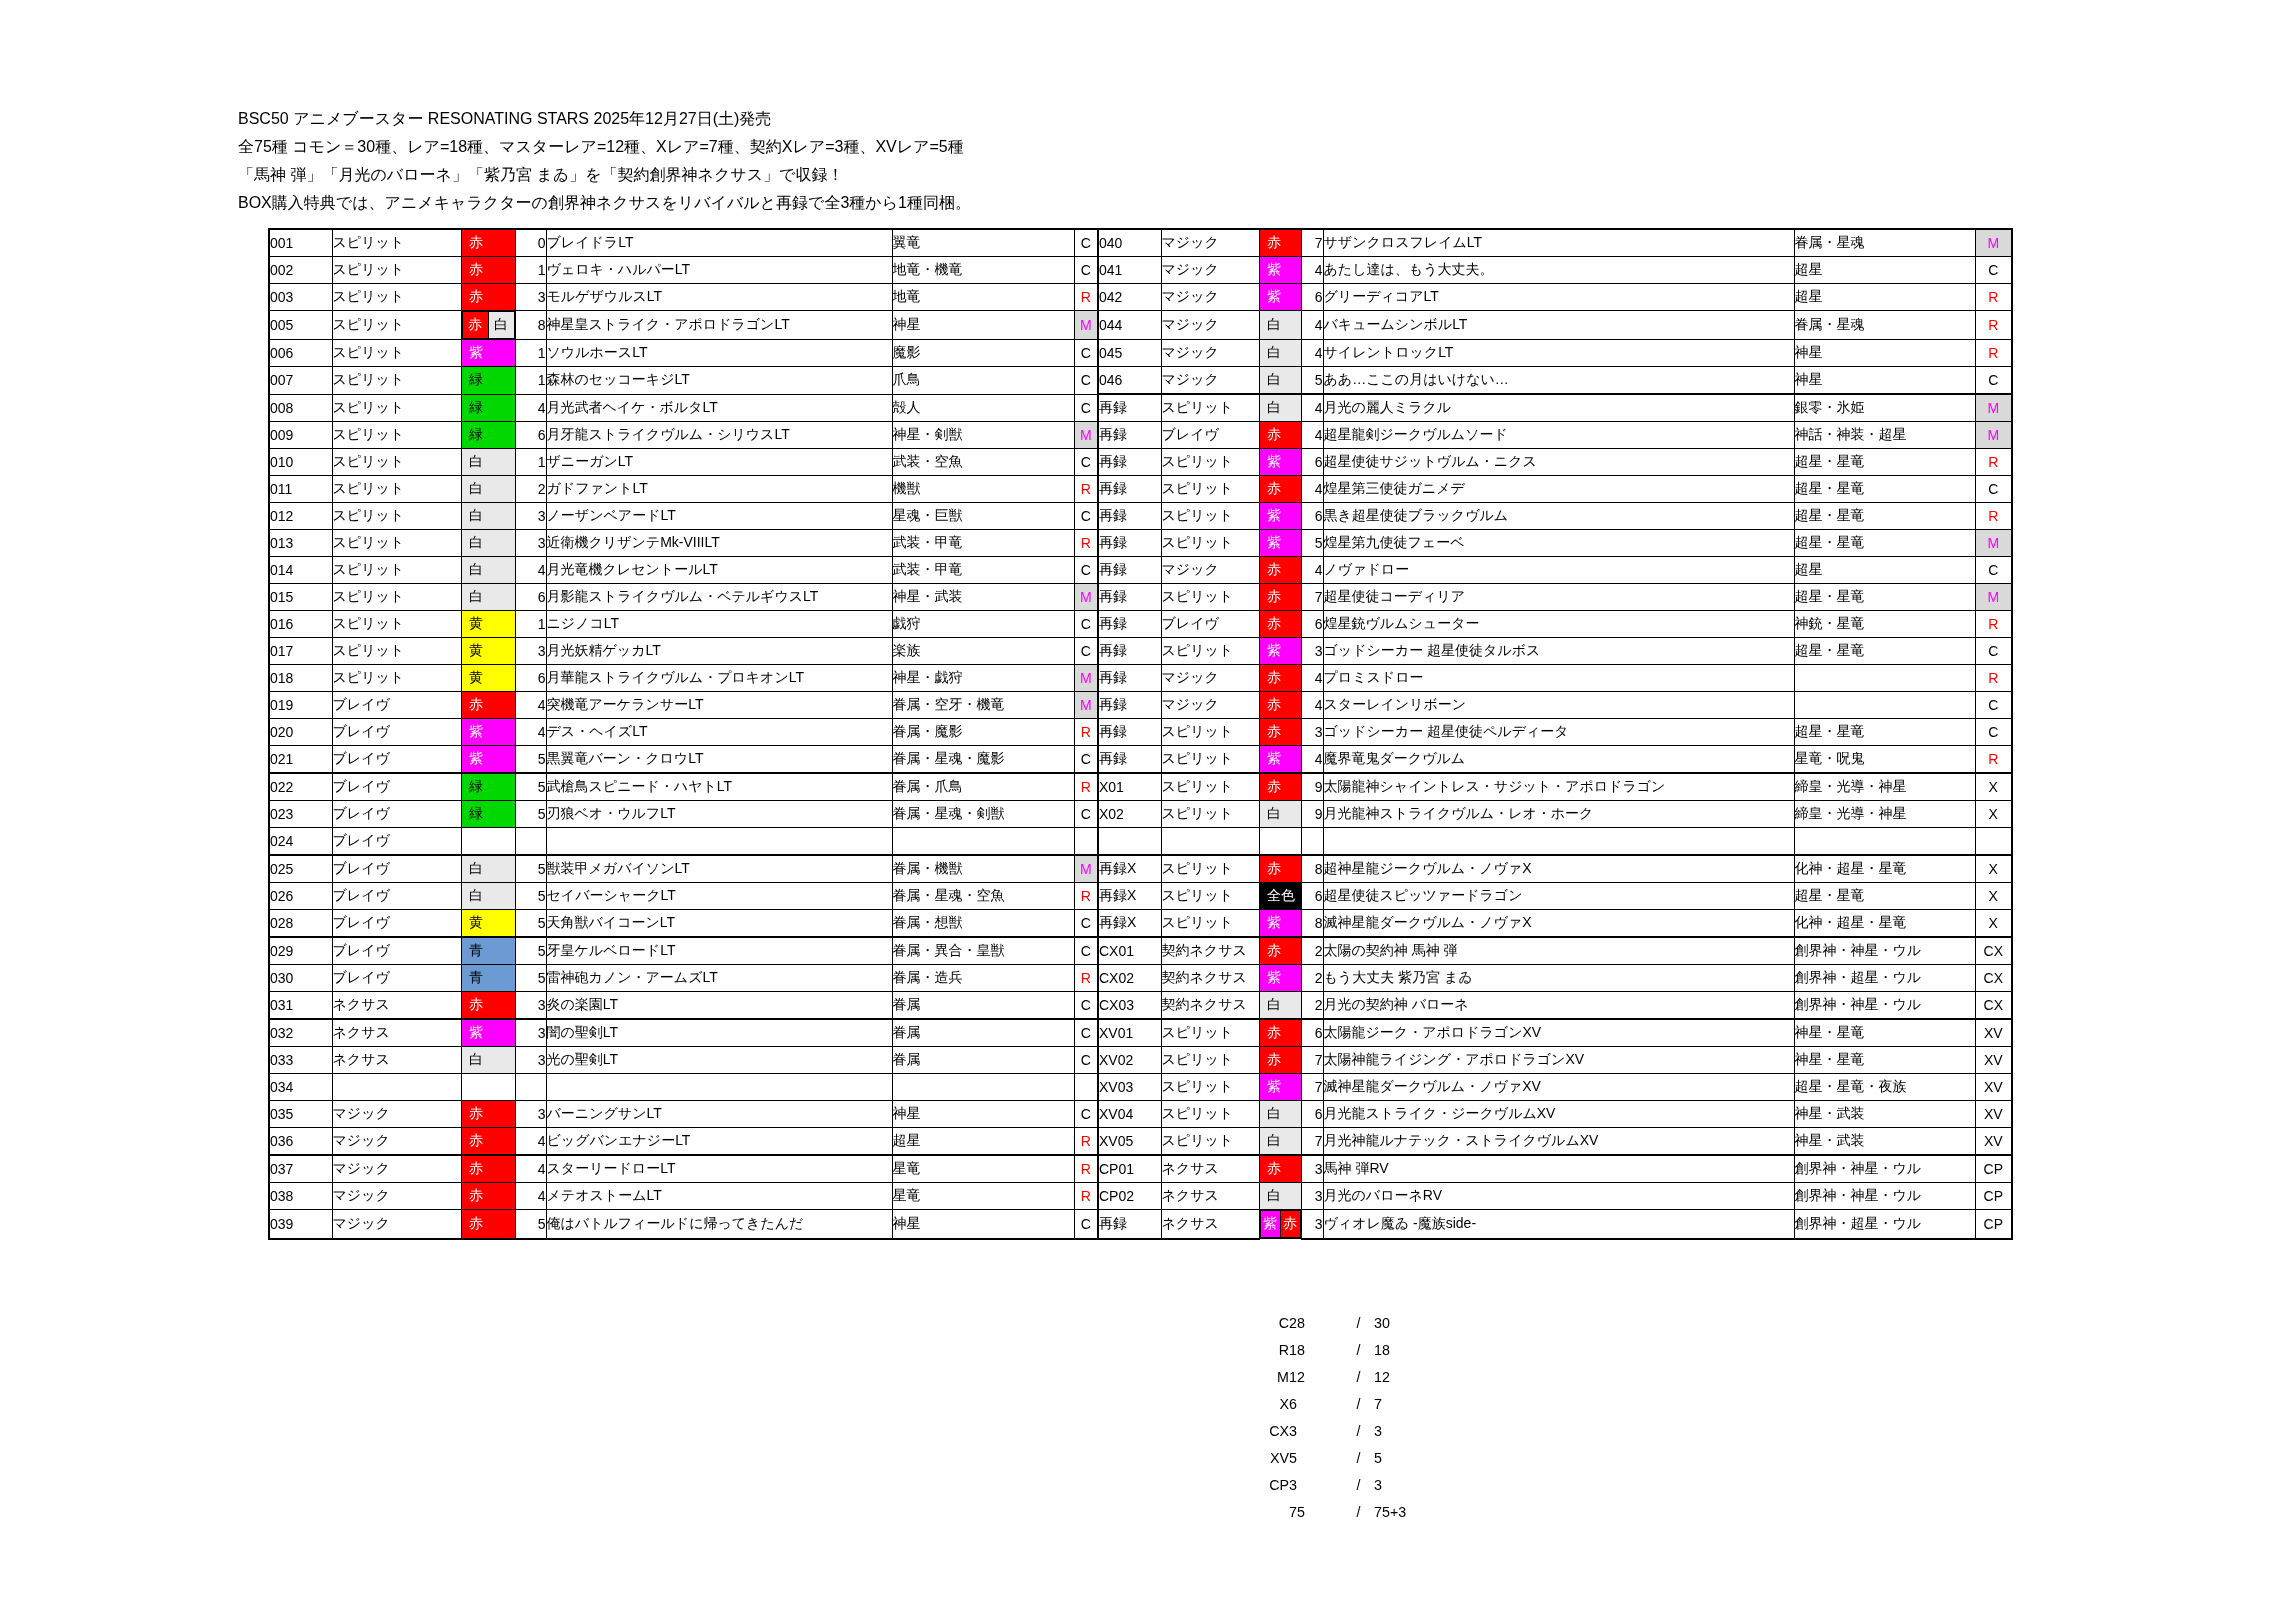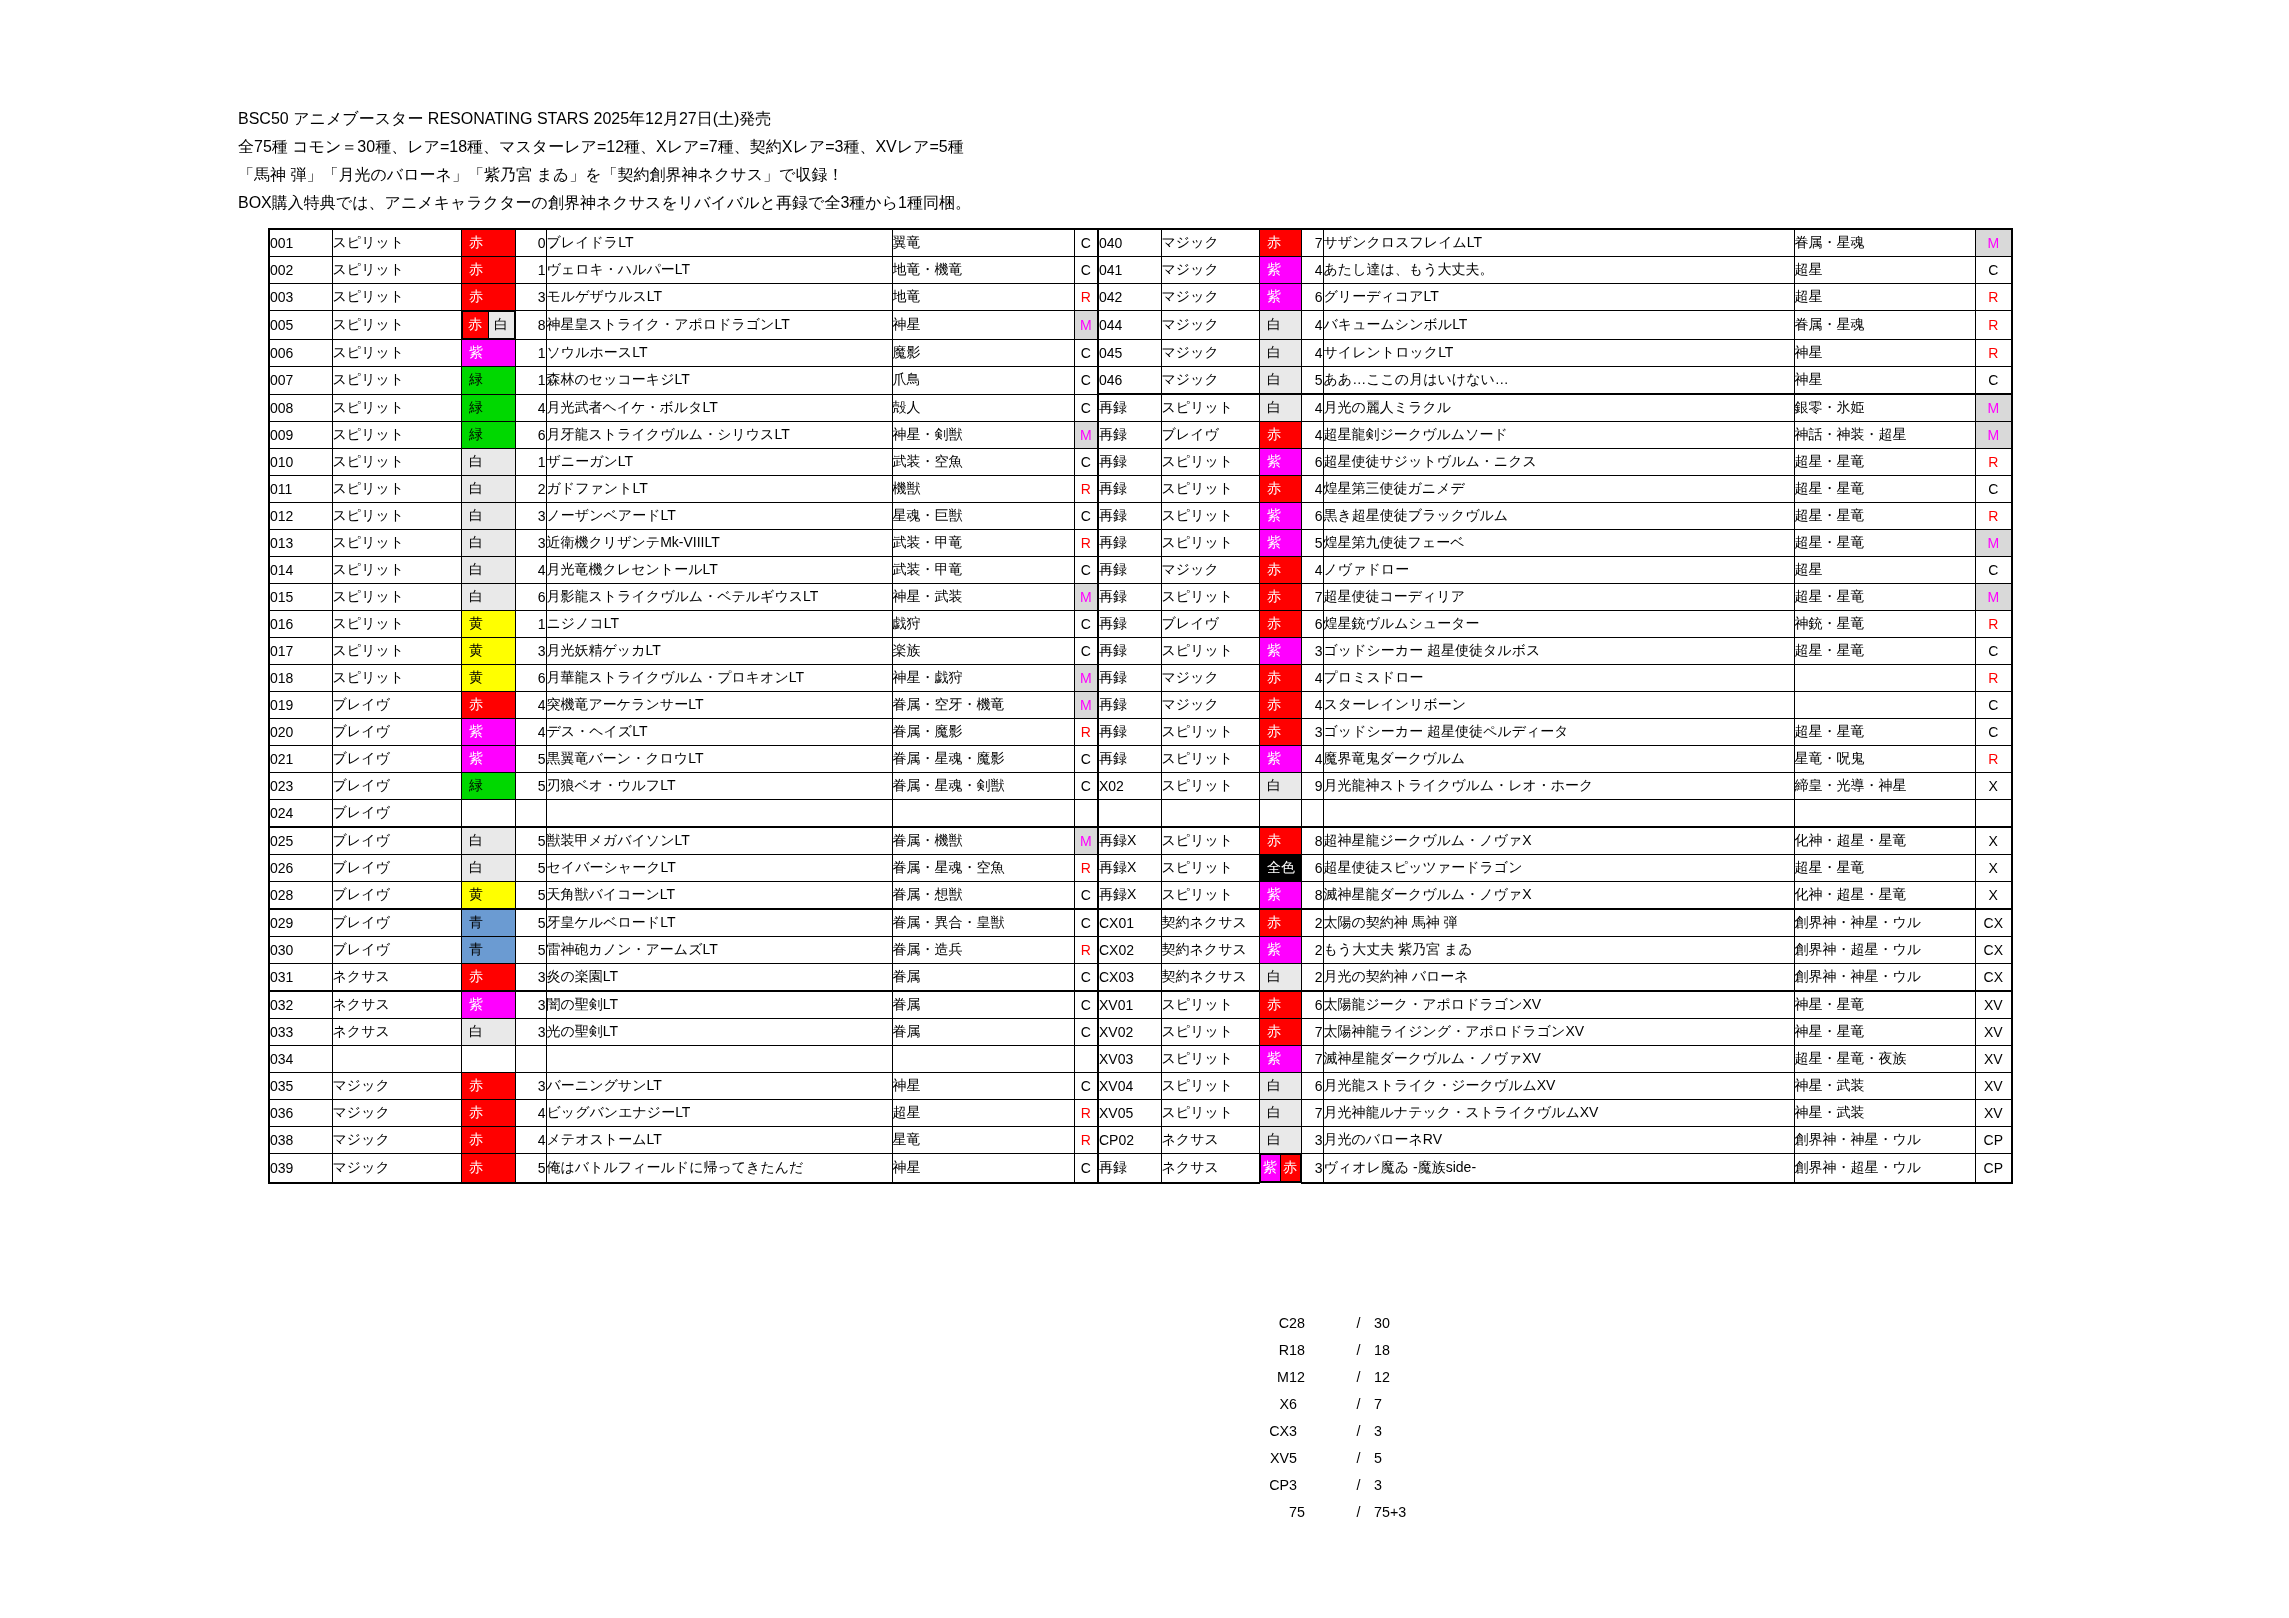--- a/index.html
+++ b/index.html
@@ -469,20 +469,40 @@
             <td class="no r mid">再録</td>
             <td class="ty r">スピリット</td>
             <td class="co r">
               <span class="chip" style="background: rgb(255, 0, 255); color: rgb(255, 255, 255);">紫</span>
             </td>
             <td class="cs r">4</td>
             <td class="nm r">魔界竜鬼ダークヴルム</td>
             <td class="at r">星竜・呪鬼</td>
             <td class="ra r" style="color: rgb(255, 0, 0);">R</td>
           </tr>
+          <tr class="sep">
+            <td class="no l">022</td>
+            <td class="ty l">ブレイヴ</td>
+            <td class="co l">
+              <span class="chip" style="background: rgb(0, 216, 0); color: rgb(0, 0, 0);">緑</span>
+            </td>
+            <td class="cs l">5</td>
+            <td class="nm l">武槍鳥スピニード・ハヤトLT</td>
+            <td class="at l">眷属・爪鳥</td>
+            <td class="ra l" style="color: rgb(255, 0, 0);">R</td>
+            <td class="no r mid">X01</td>
+            <td class="ty r">スピリット</td>
+            <td class="co r">
+              <span class="chip" style="background: rgb(255, 0, 0); color: rgb(255, 255, 255);">赤</span>
+            </td>
+            <td class="cs r">9</td>
+            <td class="nm r">太陽龍神シャイントレス・サジット・アポロドラゴン</td>
+            <td class="at r">締皇・光導・神星</td>
+            <td class="ra r" style="color: rgb(0, 0, 0);">X</td>
+          </tr>
           <tr>
             <td class="no l">023</td>
             <td class="ty l">ブレイヴ</td>
             <td class="co l">
               <span class="chip" style="background: rgb(0, 216, 0); color: rgb(0, 0, 0);">緑</span>
             </td>
             <td class="cs l">5</td>
             <td class="nm l">刃狼ベオ・ウルフLT</td>
             <td class="at l">眷属・星魂・剣獣</td>
             <td class="ra l" style="color: rgb(0, 0, 0);">C</td>
@@ -722,20 +742,40 @@
             <td class="ra l" style="color: rgb(255, 0, 0);">R</td>
             <td class="no r mid">XV05</td>
             <td class="ty r">スピリット</td>
             <td class="co r">
               <span class="chip" style="background: rgb(233, 233, 233); color: rgb(0, 0, 0);">白</span>
             </td>
             <td class="cs r">7</td>
             <td class="nm r">月光神龍ルナテック・ストライクヴルムXV</td>
             <td class="at r">神星・武装</td>
             <td class="ra r" style="color: rgb(0, 0, 0);">XV</td>
+          </tr>
+          <tr class="sep">
+            <td class="no l">037</td>
+            <td class="ty l">マジック</td>
+            <td class="co l">
+              <span class="chip" style="background: rgb(255, 0, 0); color: rgb(255, 255, 255);">赤</span>
+            </td>
+            <td class="cs l">4</td>
+            <td class="nm l">スターリードローLT</td>
+            <td class="at l">星竜</td>
+            <td class="ra l" style="color: rgb(255, 0, 0);">R</td>
+            <td class="no r mid">CP01</td>
+            <td class="ty r">ネクサス</td>
+            <td class="co r">
+              <span class="chip" style="background: rgb(255, 0, 0); color: rgb(255, 255, 255);">赤</span>
+            </td>
+            <td class="cs r">3</td>
+            <td class="nm r">馬神 弾RV</td>
+            <td class="at r">創界神・神星・ウル</td>
+            <td class="ra r" style="color: rgb(0, 0, 0);">CP</td>
           </tr>
           <tr>
             <td class="no l">038</td>
             <td class="ty l">マジック</td>
             <td class="co l">
               <span class="chip" style="background: rgb(255, 0, 0); color: rgb(255, 255, 255);">赤</span>
             </td>
             <td class="cs l">4</td>
             <td class="nm l">メテオストームLT</td>
             <td class="at l">星竜</td>

